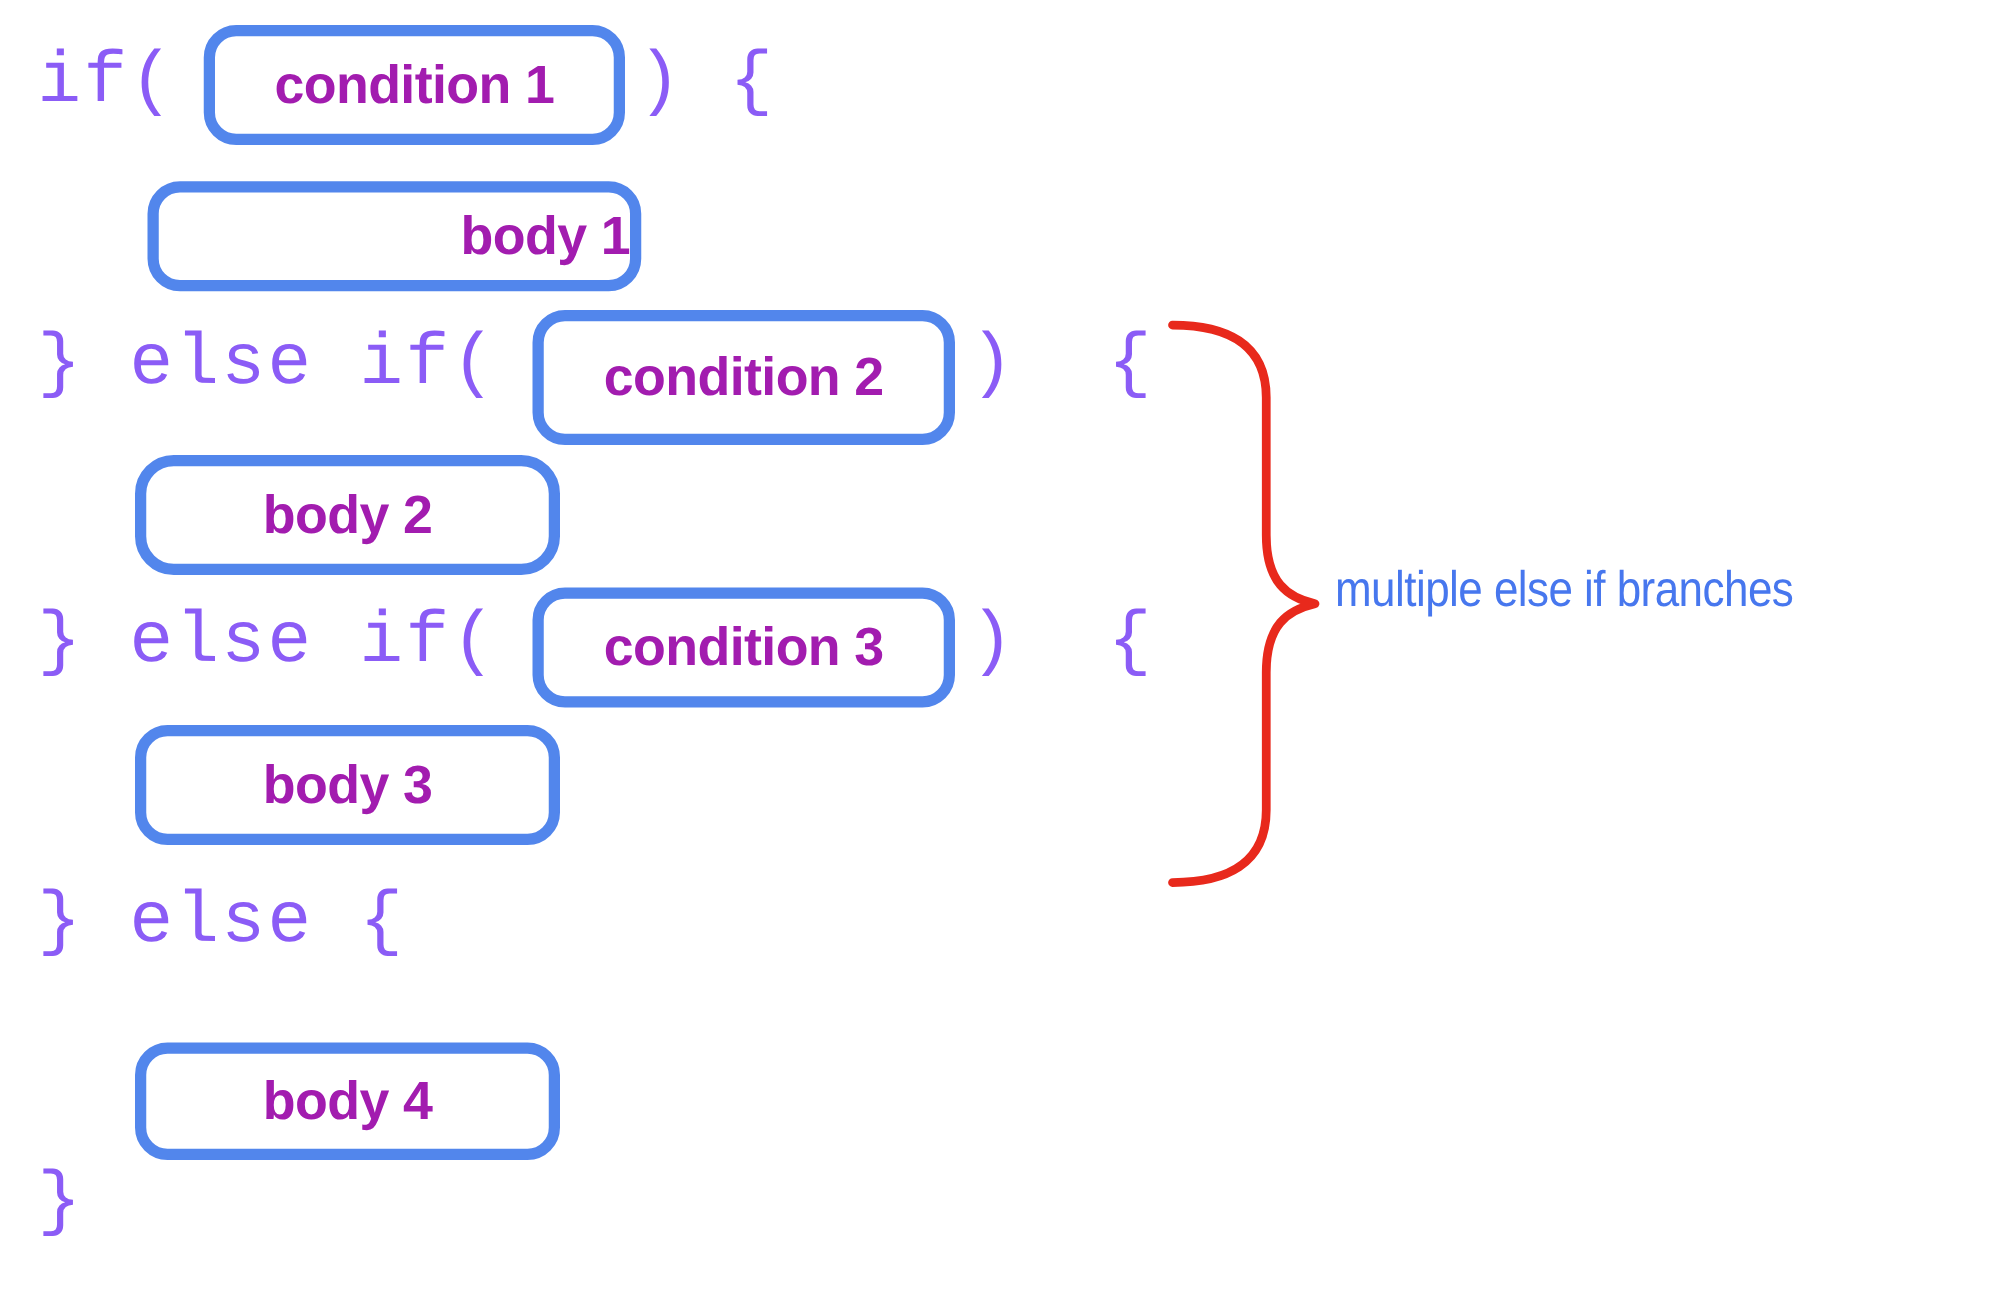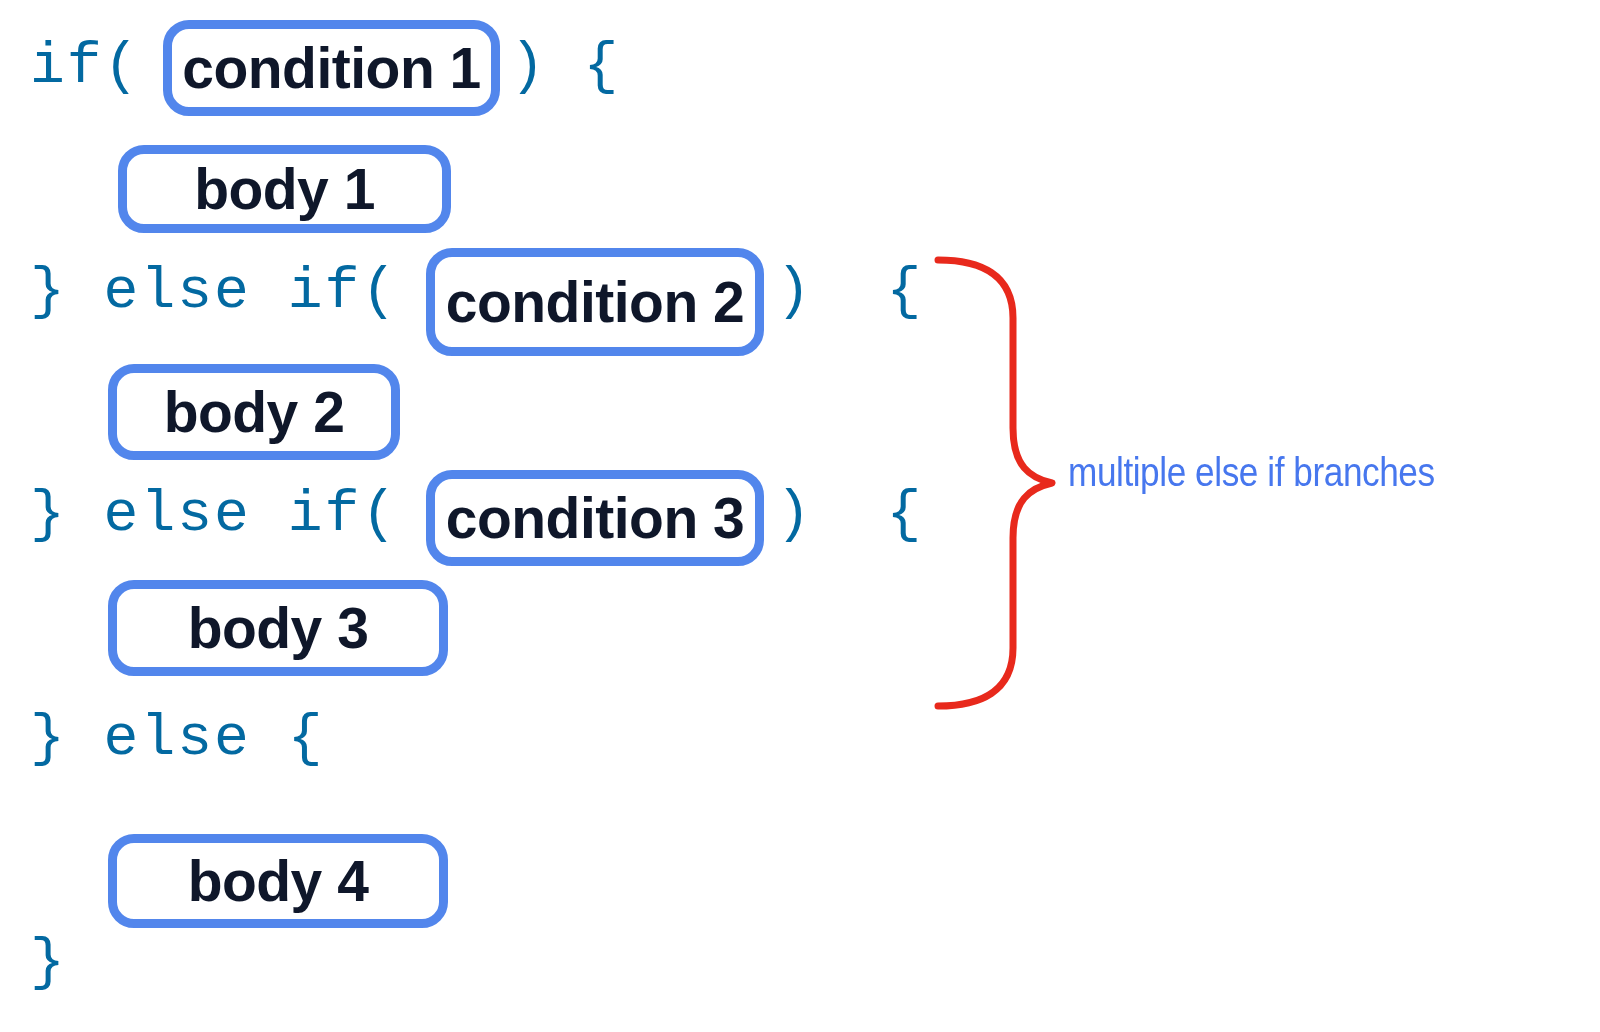--- a/index.html
+++ b/index.html
@@ -15,41 +15,41 @@
     overflow: hidden;
     font-family: "Liberation Sans", sans-serif;
   }
 
   
   .code {
     position: absolute;
     font-family: "Liberation Mono", "DejaVu Sans Mono", monospace;
     font-size: 58px;
     line-height: 58px;
-    color: #0369a1;
+    color: #8b5cf6;
     white-space: pre;
     letter-spacing: 2px;
   }
 
   
   .token-box {
     position: absolute;
     box-sizing: border-box;
     background: #ffffff;
     border: 9px solid #5286EC;
     border-radius: 26px;
     display: flex;
     align-items: center;
     justify-content: center;
   }
   .token-label {
     font-family: "Liberation Sans", sans-serif;
-    font-size: 57px;
+    font-size: 43px;
     font-weight: 700;
-    color: #0f172a;
+    color: #a21caf;
     letter-spacing: -0.5px;
     white-space: nowrap;
   }
 
   
   #brace-svg {
     position: absolute;
     left: 920px;
     top: 240px;
     width: 160px;
@@ -75,33 +75,33 @@
 <div id="canvas">
 
   <div class="code" style="left:30px; top:38px;">if(</div>
 
   <div class="token-box" style="left:163px; top:20px; width:337px; height:96px;">
     <span class="token-label">condition 1</span>
   </div>
 
   <div class="code" style="left:510px; top:38px;">) {</div>
 
-  <div class="token-box" style="left:118px; top:145px; width:333px; height:88px;">
+  <div class="token-box" style="left:118px; top:145px; width:395px; height:88px;justify-content:flex-end;">
     <span class="token-label">body 1</span>
   </div>
 
   <div class="code" style="left:30px; top:263px;">} else if(</div>
 
   <div class="token-box" style="left:426px; top:248px; width:338px; height:108px;">
     <span class="token-label">condition 2</span>
   </div>
 
   <div class="code" style="left:776px; top:263px;">)  {</div>
 
-  <div class="token-box" style="left:108px; top:364px; width:292px; height:96px;">
+  <div class="token-box" style="left:108px; top:364px; width:340px; height:96px;border-radius:31px;">
     <span class="token-label">body 2</span>
   </div>
 
   <div class="code" style="left:30px; top:486px;">} else if(</div>
 
   <div class="token-box" style="left:426px; top:470px; width:338px; height:96px;justify-content:center;">
     <span class="token-label">condition 3</span>
   </div>
 
   <div class="code" style="left:776px; top:486px;">)  {</div>

